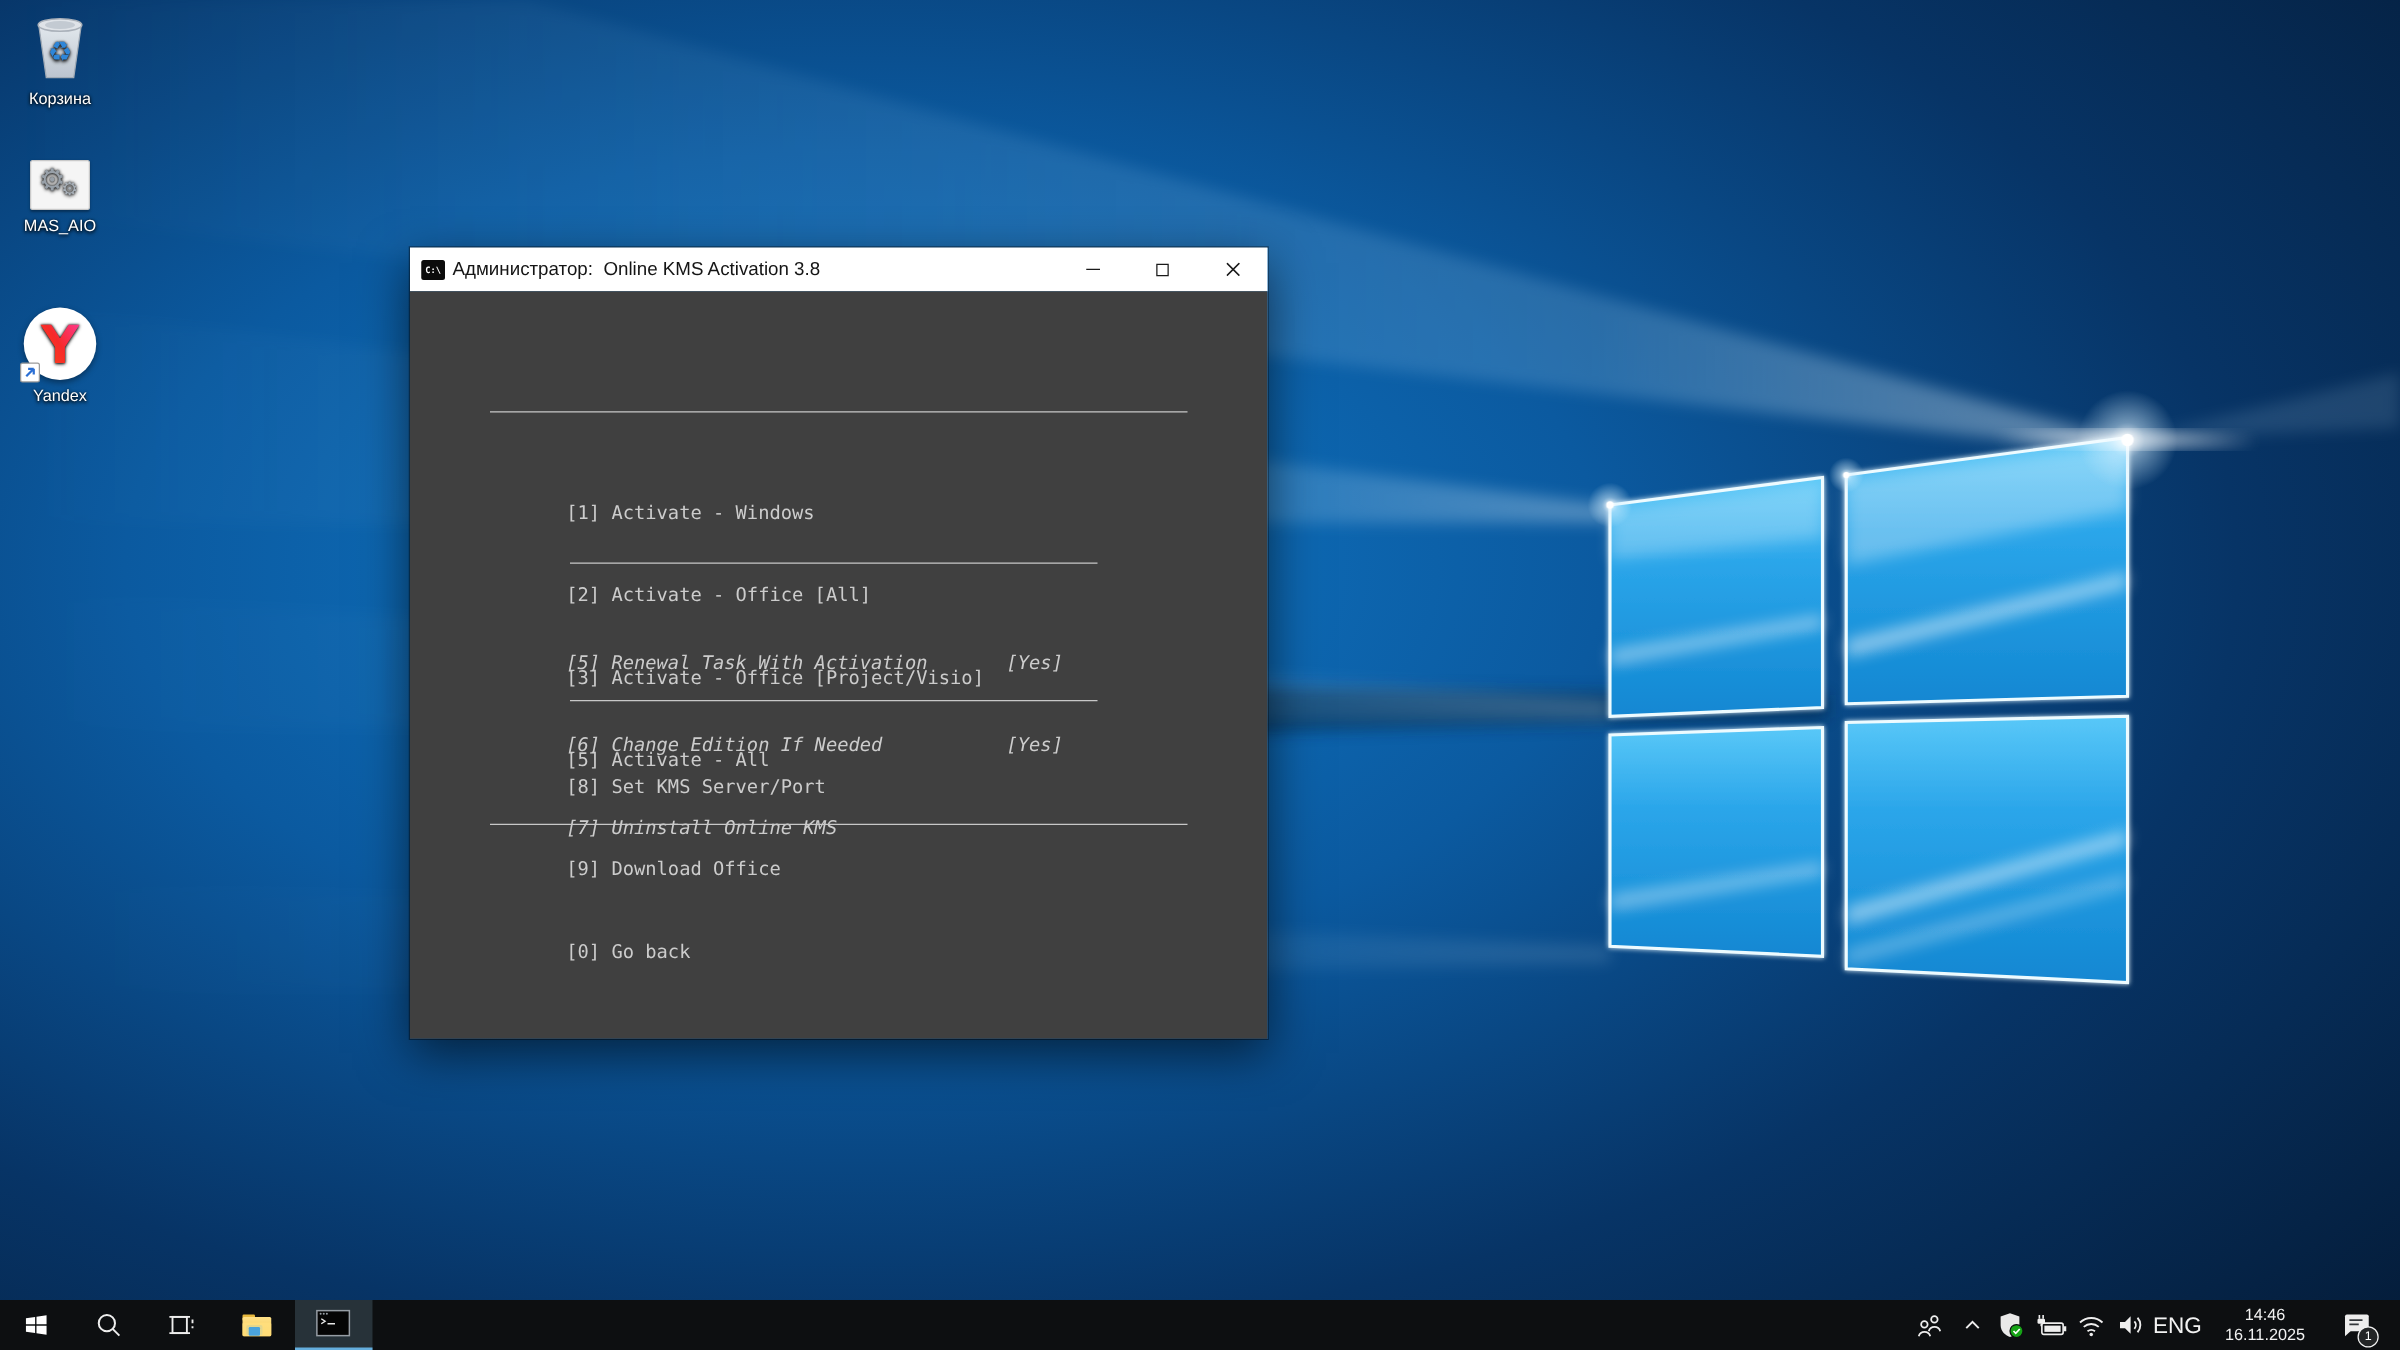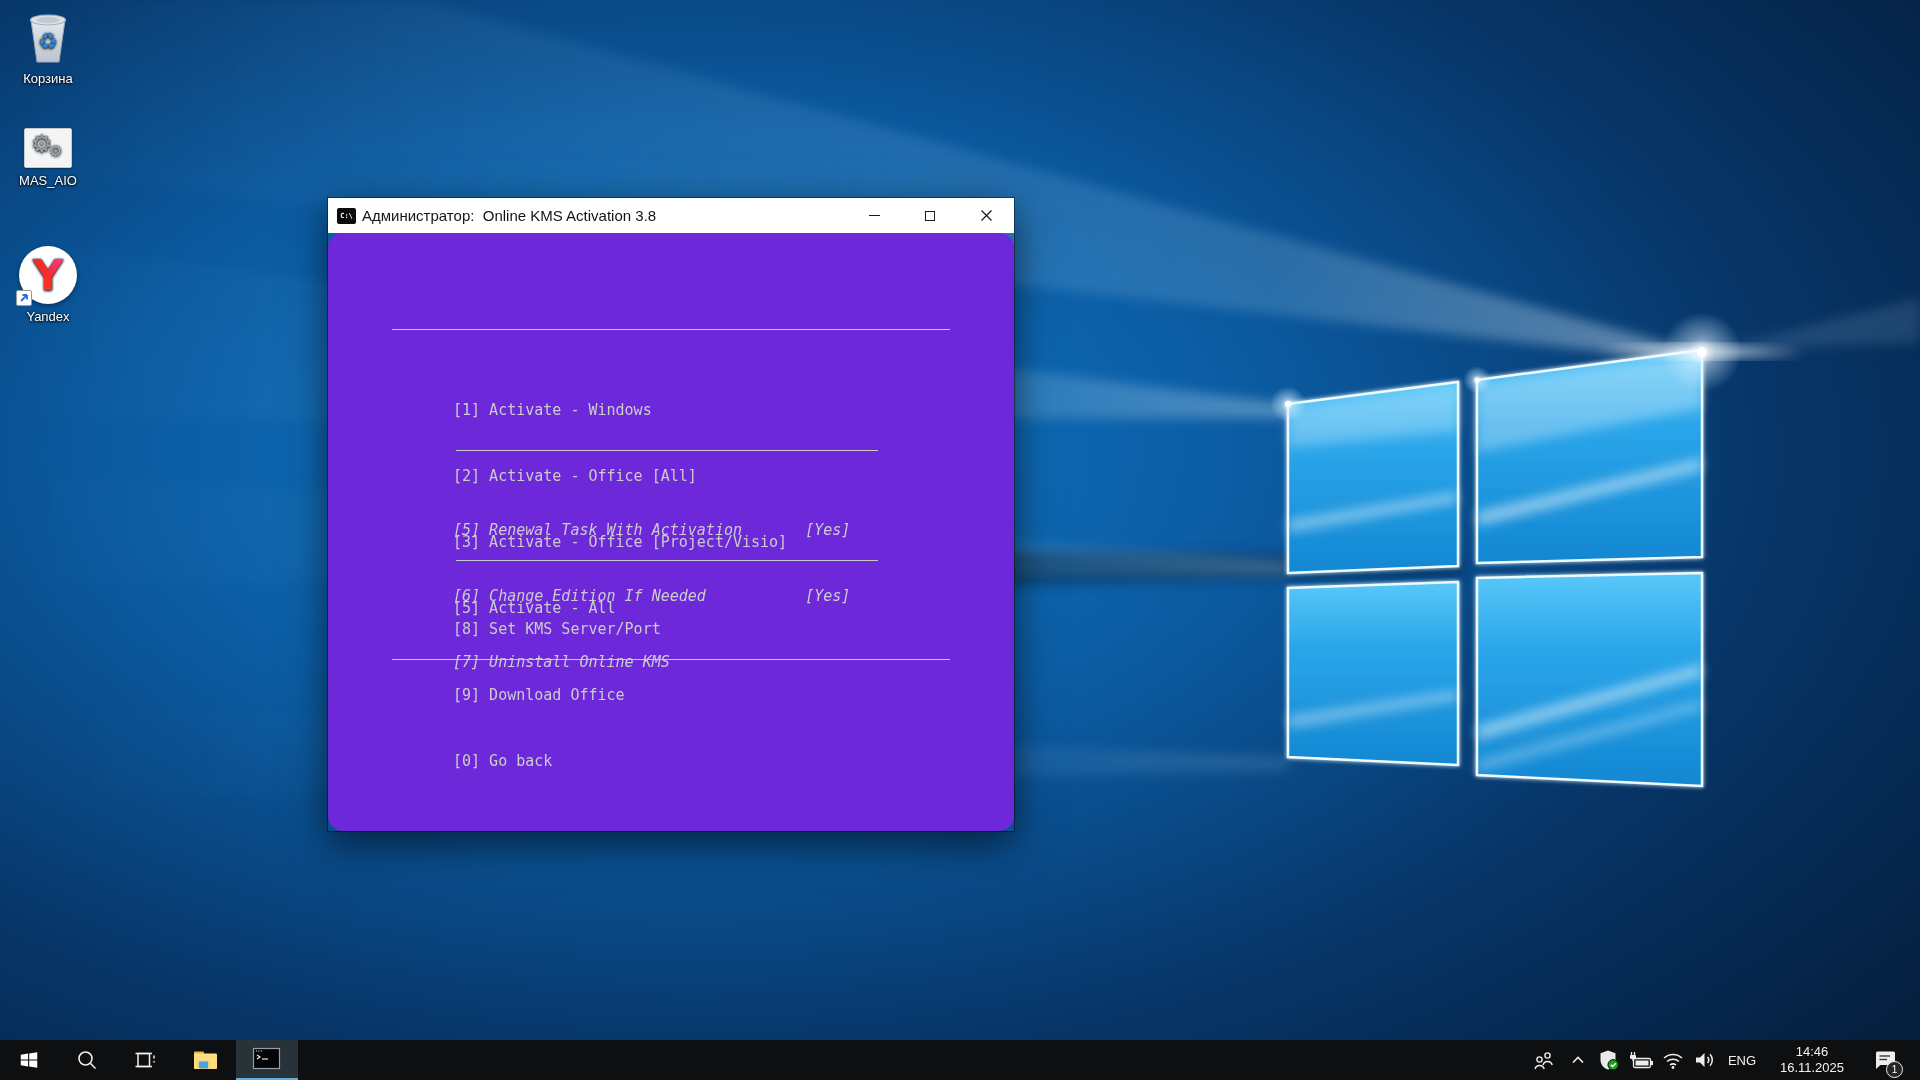--- a/index.html
+++ b/index.html
@@ -32,43 +32,43 @@
   .titlebar { height:35px; background:#ffffff; display:flex; align-items:center; padding-left:9px; }
   .cmd-icon { width:19px; height:16px; background:#0b0b0b; border-radius:2px; color:#fff;
               font:bold 7px "DejaVu Sans Mono", monospace; display:flex; align-items:center;
               justify-content:center; letter-spacing:0; }
   .win-title { margin-left:6px; font-size:15px; color:#151515; white-space:pre; }
   .caption-buttons { margin-left:auto; display:flex; height:100%; }
   .cap-btn { width:56px; height:100%; display:flex; align-items:center; justify-content:center; }
   .glyph-min { width:11px; height:1px; background:#1a1a1a; }
   .glyph-max { width:10px; height:10px; border:1px solid #1a1a1a; }
 
-  .console { position:absolute; left:0; right:0; top:35px; bottom:0; background:#6d28d9;
-             font:15px "DejaVu Sans Mono", monospace; color:#cccccc;border-radius:15px; }
+  .console { position:absolute; left:0; right:0; top:35px; bottom:0; background:#404040;
+             font:15px "DejaVu Sans Mono", monospace; color:#cccccc; }
   .sep { position:absolute; height:1px; background:#c8c8c8; }
   #sep1 { top:96px;  left:64px;  width:558px; }
   #sep2 { top:217px; left:128px; width:422px; }
   #sep3 { top:327px; left:128px; width:422px; }
   #sep4 { top:426px; left:64px;  width:558px; }
   .menu-block { position:absolute; left:125px; white-space:pre; line-height:22px; }
   #block1 { top:122px; }
   #block2 { top:242px;font-style:italic; }
   #block3 { top:341px; }
   .console-prompt { position:absolute; left:64px; top:440px; line-height:22px; white-space:pre;
                     color:#16c60c; }
 
   
   .taskbar { position:absolute; left:0; bottom:0; width:1920px; height:40px; background:#0d0f11;
              display:flex; align-items:stretch; }
   .tb-btn { width:58px; display:flex; align-items:center; justify-content:center; position:relative; }
   .tb-btn.wide { width:62px; }
   .tb-btn.active { width:62px; background:#273239; border-bottom:2px solid #64aede; }
   .tray { margin-left:auto; display:flex; align-items:stretch; padding-right:8px; }
   .tray-btn { display:flex; align-items:center; justify-content:center; position:relative; }
-  .tray-text { color:#f2f2f2; font-size:13px; }
+  .tray-text { color:#f2f2f2; font-size:18px; }
   .clock { display:flex; flex-direction:column; align-items:center; justify-content:center;
            line-height:16px; width:96px; color:#f2f2f2; font-size:13px; }
 </style>
 </head>
 <body>
 
 <div class="stage">
 
   <svg class="wallpaper" width="1920" height="1080" viewBox="0 0 1920 1080">
     <defs>

